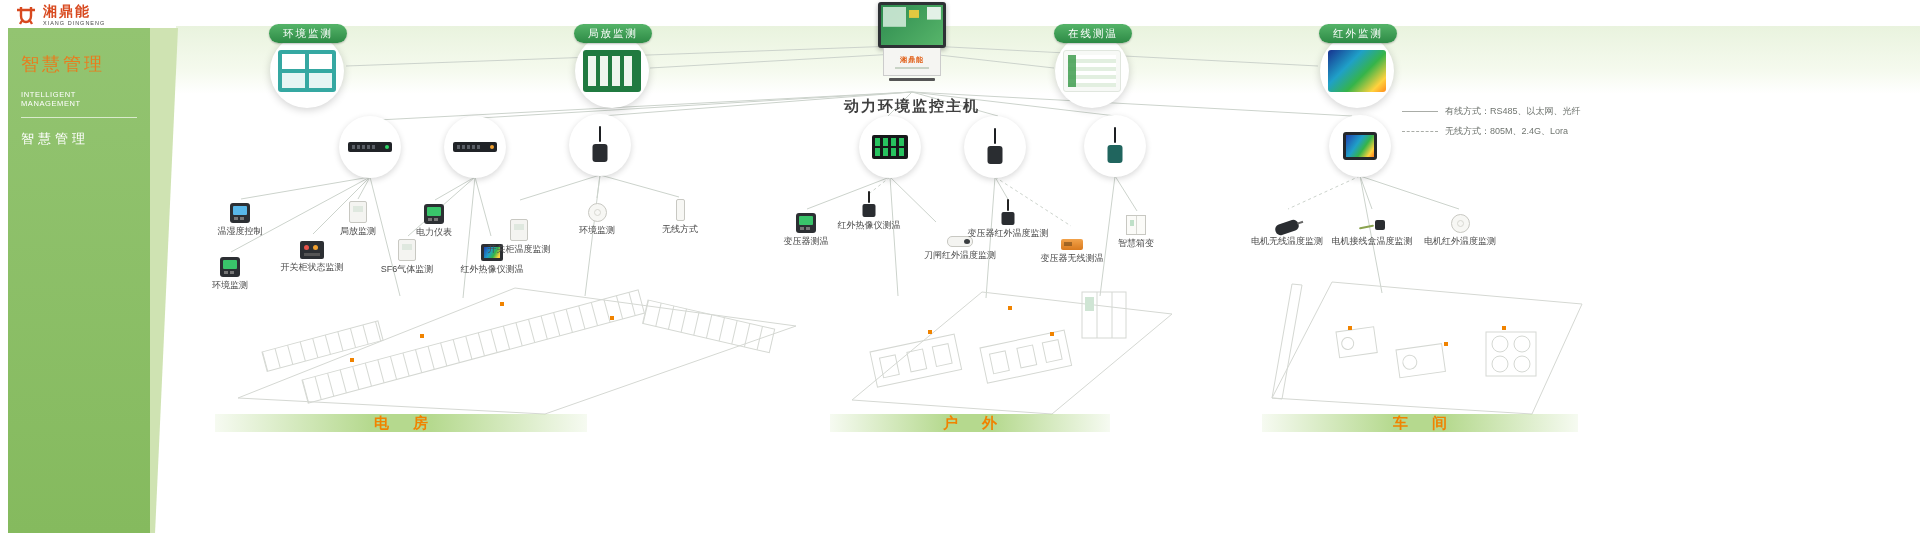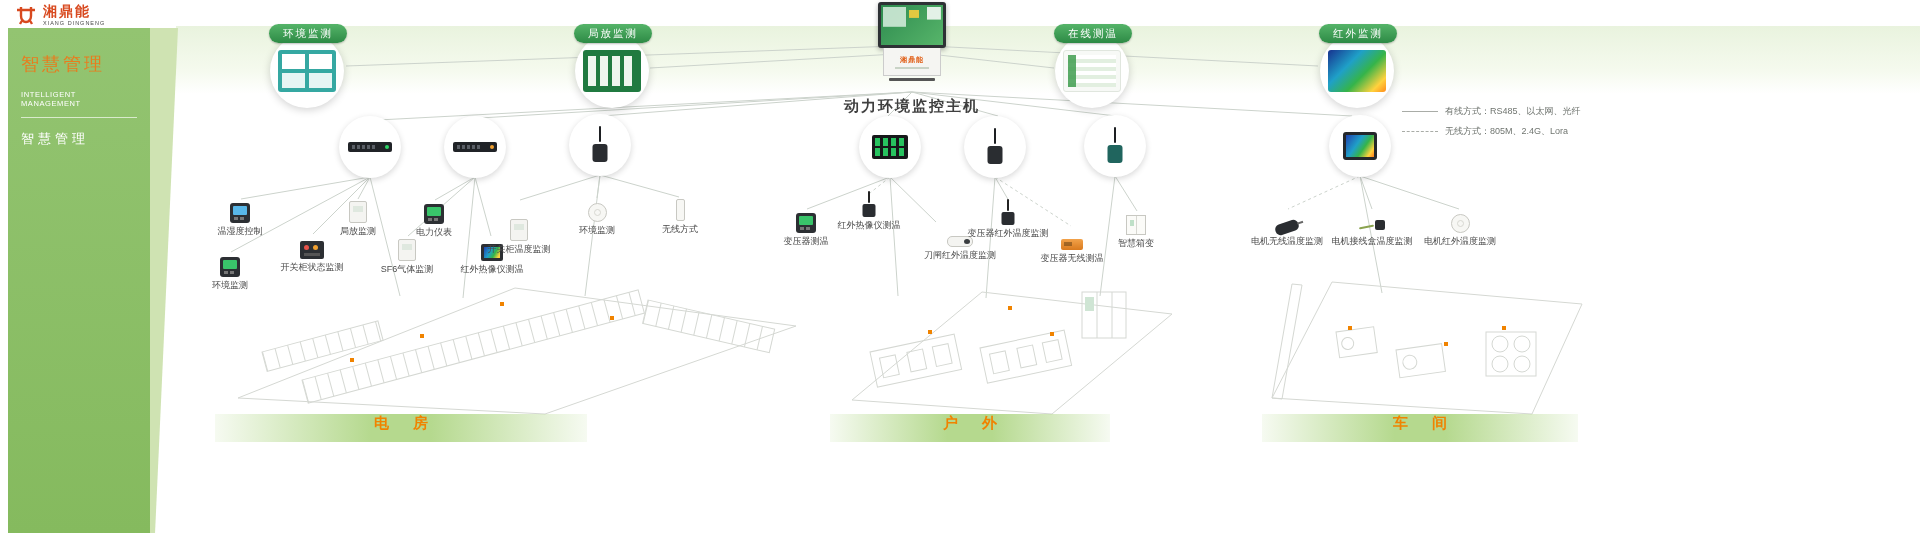--- a/index.html
+++ b/index.html
@@ -104,21 +104,21 @@
   .i-cabinet::before{content:"";position:absolute;left:50%;top:0;bottom:0;width:1px;background:#d8d8d2}
   .i-cabinet::after{content:"";position:absolute;left:3px;top:4px;width:4px;height:6px;background:#bfe0c8}
   .i-probe{width:24px;height:11px;background:#2a2d31;border-radius:5px;display:inline-block;transform:rotate(-18deg);position:relative}
   .i-probe::before{content:"";position:absolute;right:-5px;top:4px;width:6px;height:2px;background:#666}
   .i-cable{width:26px;height:16px;position:relative;display:inline-block}
   .i-cable::before{content:"";position:absolute;left:0;top:9px;width:15px;height:2px;background:#8aa34f;border-radius:1px;transform:rotate(-12deg)}
   .i-cable::after{content:"";position:absolute;right:0;top:3px;width:10px;height:10px;background:#2a2d31;border-radius:2px}
 
   
   .overlay{position:absolute;left:0;top:0;z-index:1}
-  .zone-bar{position:absolute;top:414px;height:28px;display:flex;align-items:flex-start;justify-content:center;z-index:2;
+  .zone-bar{position:absolute;top:414px;height:18px;display:flex;align-items:center;justify-content:center;z-index:2;
     background:linear-gradient(90deg,rgba(181,217,142,.12),#b5d98e 42%,#b5d98e 58%,rgba(181,217,142,.12))}
   .zone-name{font-size:15px;font-weight:bold;color:#f08300;letter-spacing:10px;text-indent:10px;white-space:nowrap}
 </style>
 </head>
 <body>
 
 <div class="top-band"></div>
 
 <svg class="overlay" width="1920" height="533" viewBox="0 0 1920 533">
   <defs>

